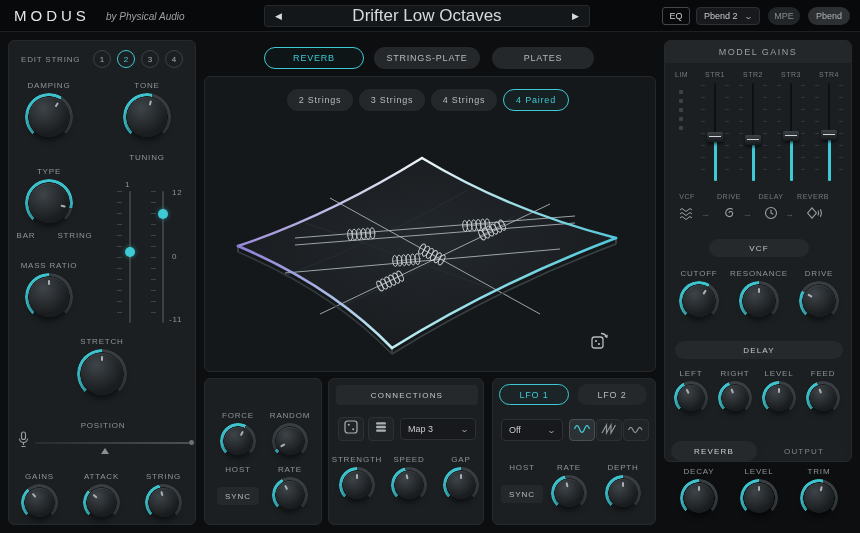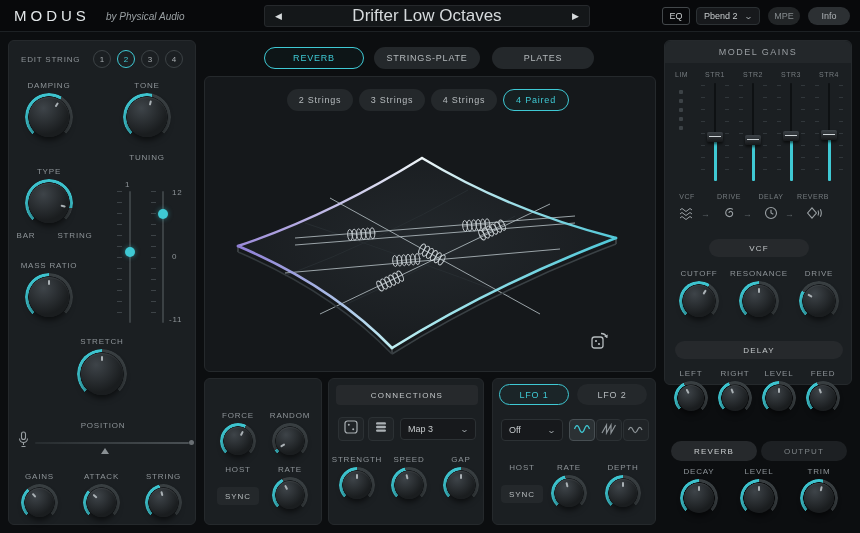--- a/index.html
+++ b/index.html
@@ -89,21 +89,21 @@
       <span style="font-size:17px;color:#d6dadc">Drifter Low Octaves</span>
       <span style="font-size:9px;color:#d6dadc">▶</span>
     </div>
 
     <div class="abs" style="left:662px;top:7px;width:28px;height:18px;border:1px solid #43484b;border-radius:3px;display:flex;align-items:center;justify-content:center;font-size:9px;color:#c9cdcf">EQ</div>
     <div class="dd" style="left:696px;top:7px;width:64px;height:18px">
       <span>Pbend 2</span>
       <span class="chev">⌄</span>
     </div>
     <div class="abs" style="left:768px;top:7px;width:32px;height:18px;border-radius:9px;background:#222527;display:flex;align-items:center;justify-content:center;font-size:9px;color:#858b8e">MPE</div>
-    <div class="abs" style="left:808px;top:7px;width:42px;height:18px;border-radius:9px;background:#2c3033;display:flex;align-items:center;justify-content:center;font-size:9px;color:#aeb3b6">Info</div>
+    <div class="abs" style="left:808px;top:7px;width:42px;height:18px;border-radius:9px;background:#2c3033;display:flex;align-items:center;justify-content:center;font-size:9px;color:#aeb3b6">Pbend</div>
   </div>
 
   <div class="panel" style="left:8px;top:40px;width:188px;height:485px">
     <span class="lbl" style="left:12px;top:14px">EDIT STRING</span>
     <div class="strsel" style="left:84px">1</div>
     <div class="strsel sel" style="left:108px">2</div>
     <div class="strsel" style="left:132px">3</div>
     <div class="strsel" style="left:156px">4</div>
 
     <span class="lbl c" style="left:6px;top:40px;width:68px">DAMPING</span>
@@ -377,21 +377,21 @@
         <i class="cap"></i>
         <i class="ptr" style="transform: rotate(-13.5deg);"></i>
       </div>
     <div class="knob k36" style="left:112px;top:96px">
         <i class="ring" style="background: conic-gradient(from 225deg, rgb(63, 201, 212) 0deg, rgb(63, 201, 212) 135deg, rgb(58, 64, 67) 135deg, rgb(58, 64, 67) 270deg, transparent 270deg);"></i>
         <i class="cap"></i>
         <i class="ptr" style="transform: rotate(0deg);"></i>
       </div>
   </div>
 
-  <div class="panel" style="left:664px;top:40px;width:188px;height:345px">
+  <div class="panel" style="left:664px;top:40px;width:188px;height:422px">
     <div class="hdr-strip">MODEL GAINS</div>
 
     <span class="lbl tiny" style="left:10px;top:30px">LIM</span>
     <span class="lbl tiny c" style="left:40px;top:30px;width:20px">STR1</span>
     <span class="lbl tiny c" style="left:78px;top:30px;width:20px">STR2</span>
     <span class="lbl tiny c" style="left:116px;top:30px;width:20px">STR3</span>
     <span class="lbl tiny c" style="left:154px;top:30px;width:20px">STR4</span>
 
     <div class="abs" style="left:12px;top:44px;width:8px">
       <div class="led"></div>

